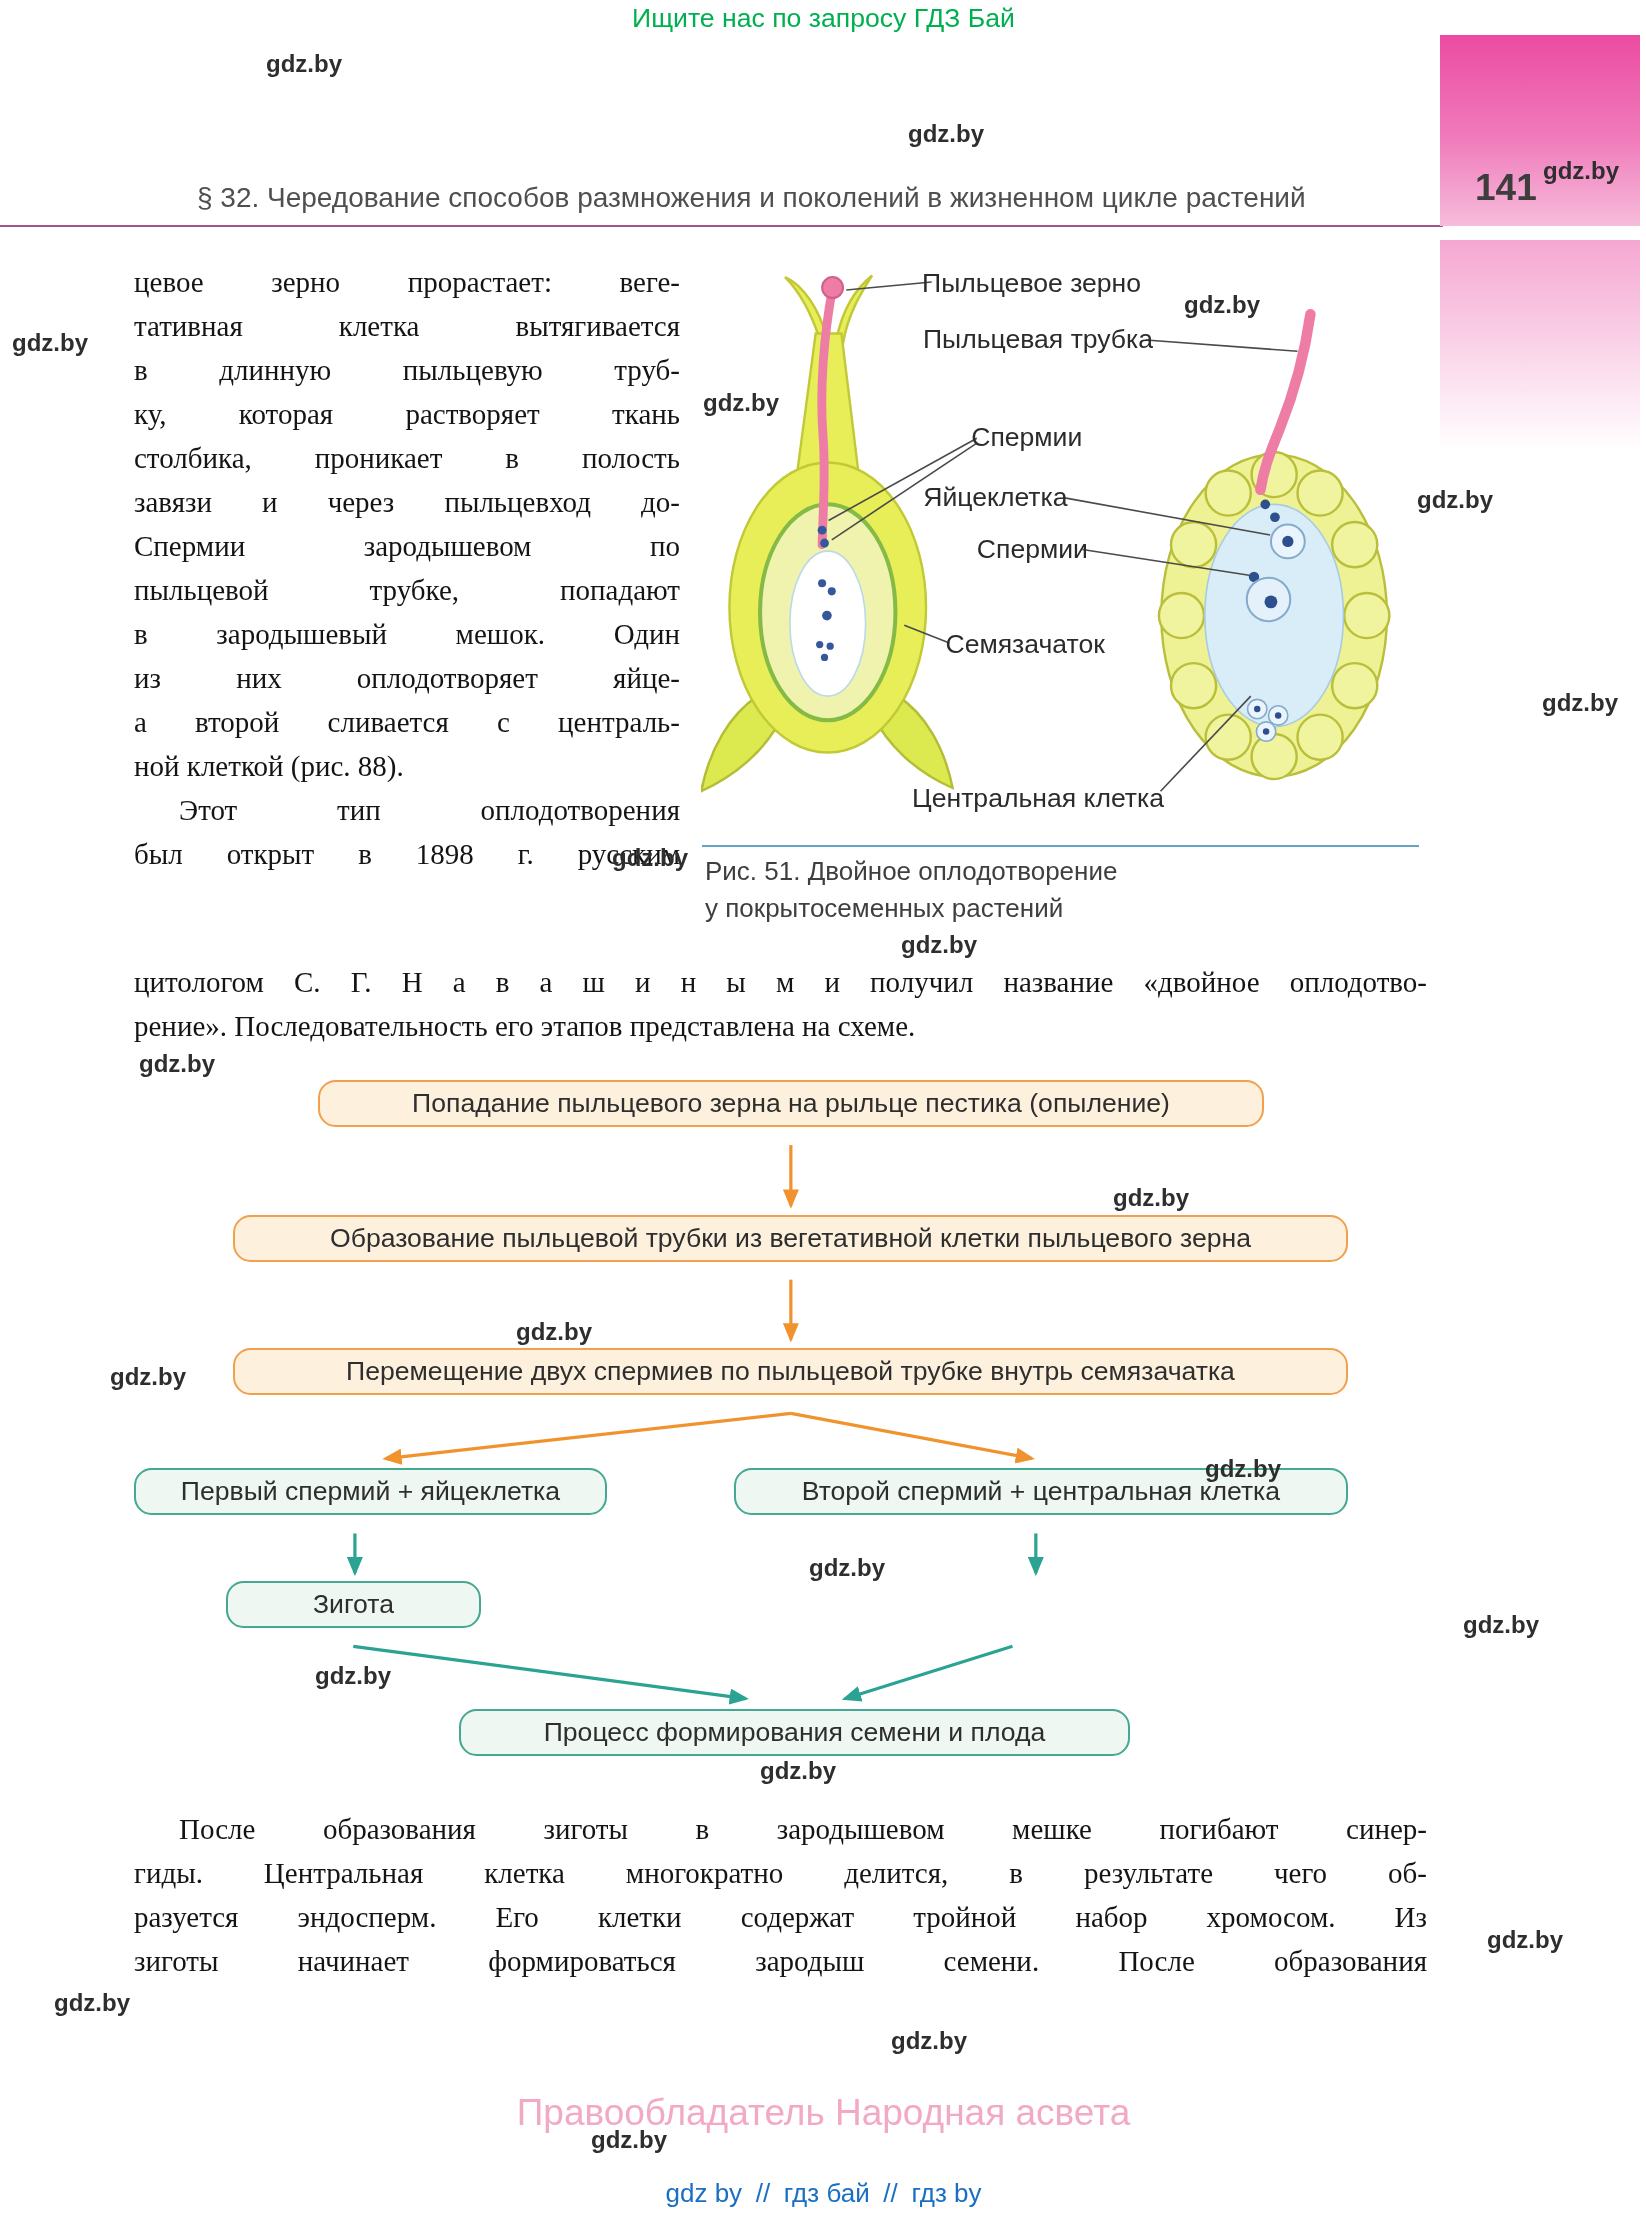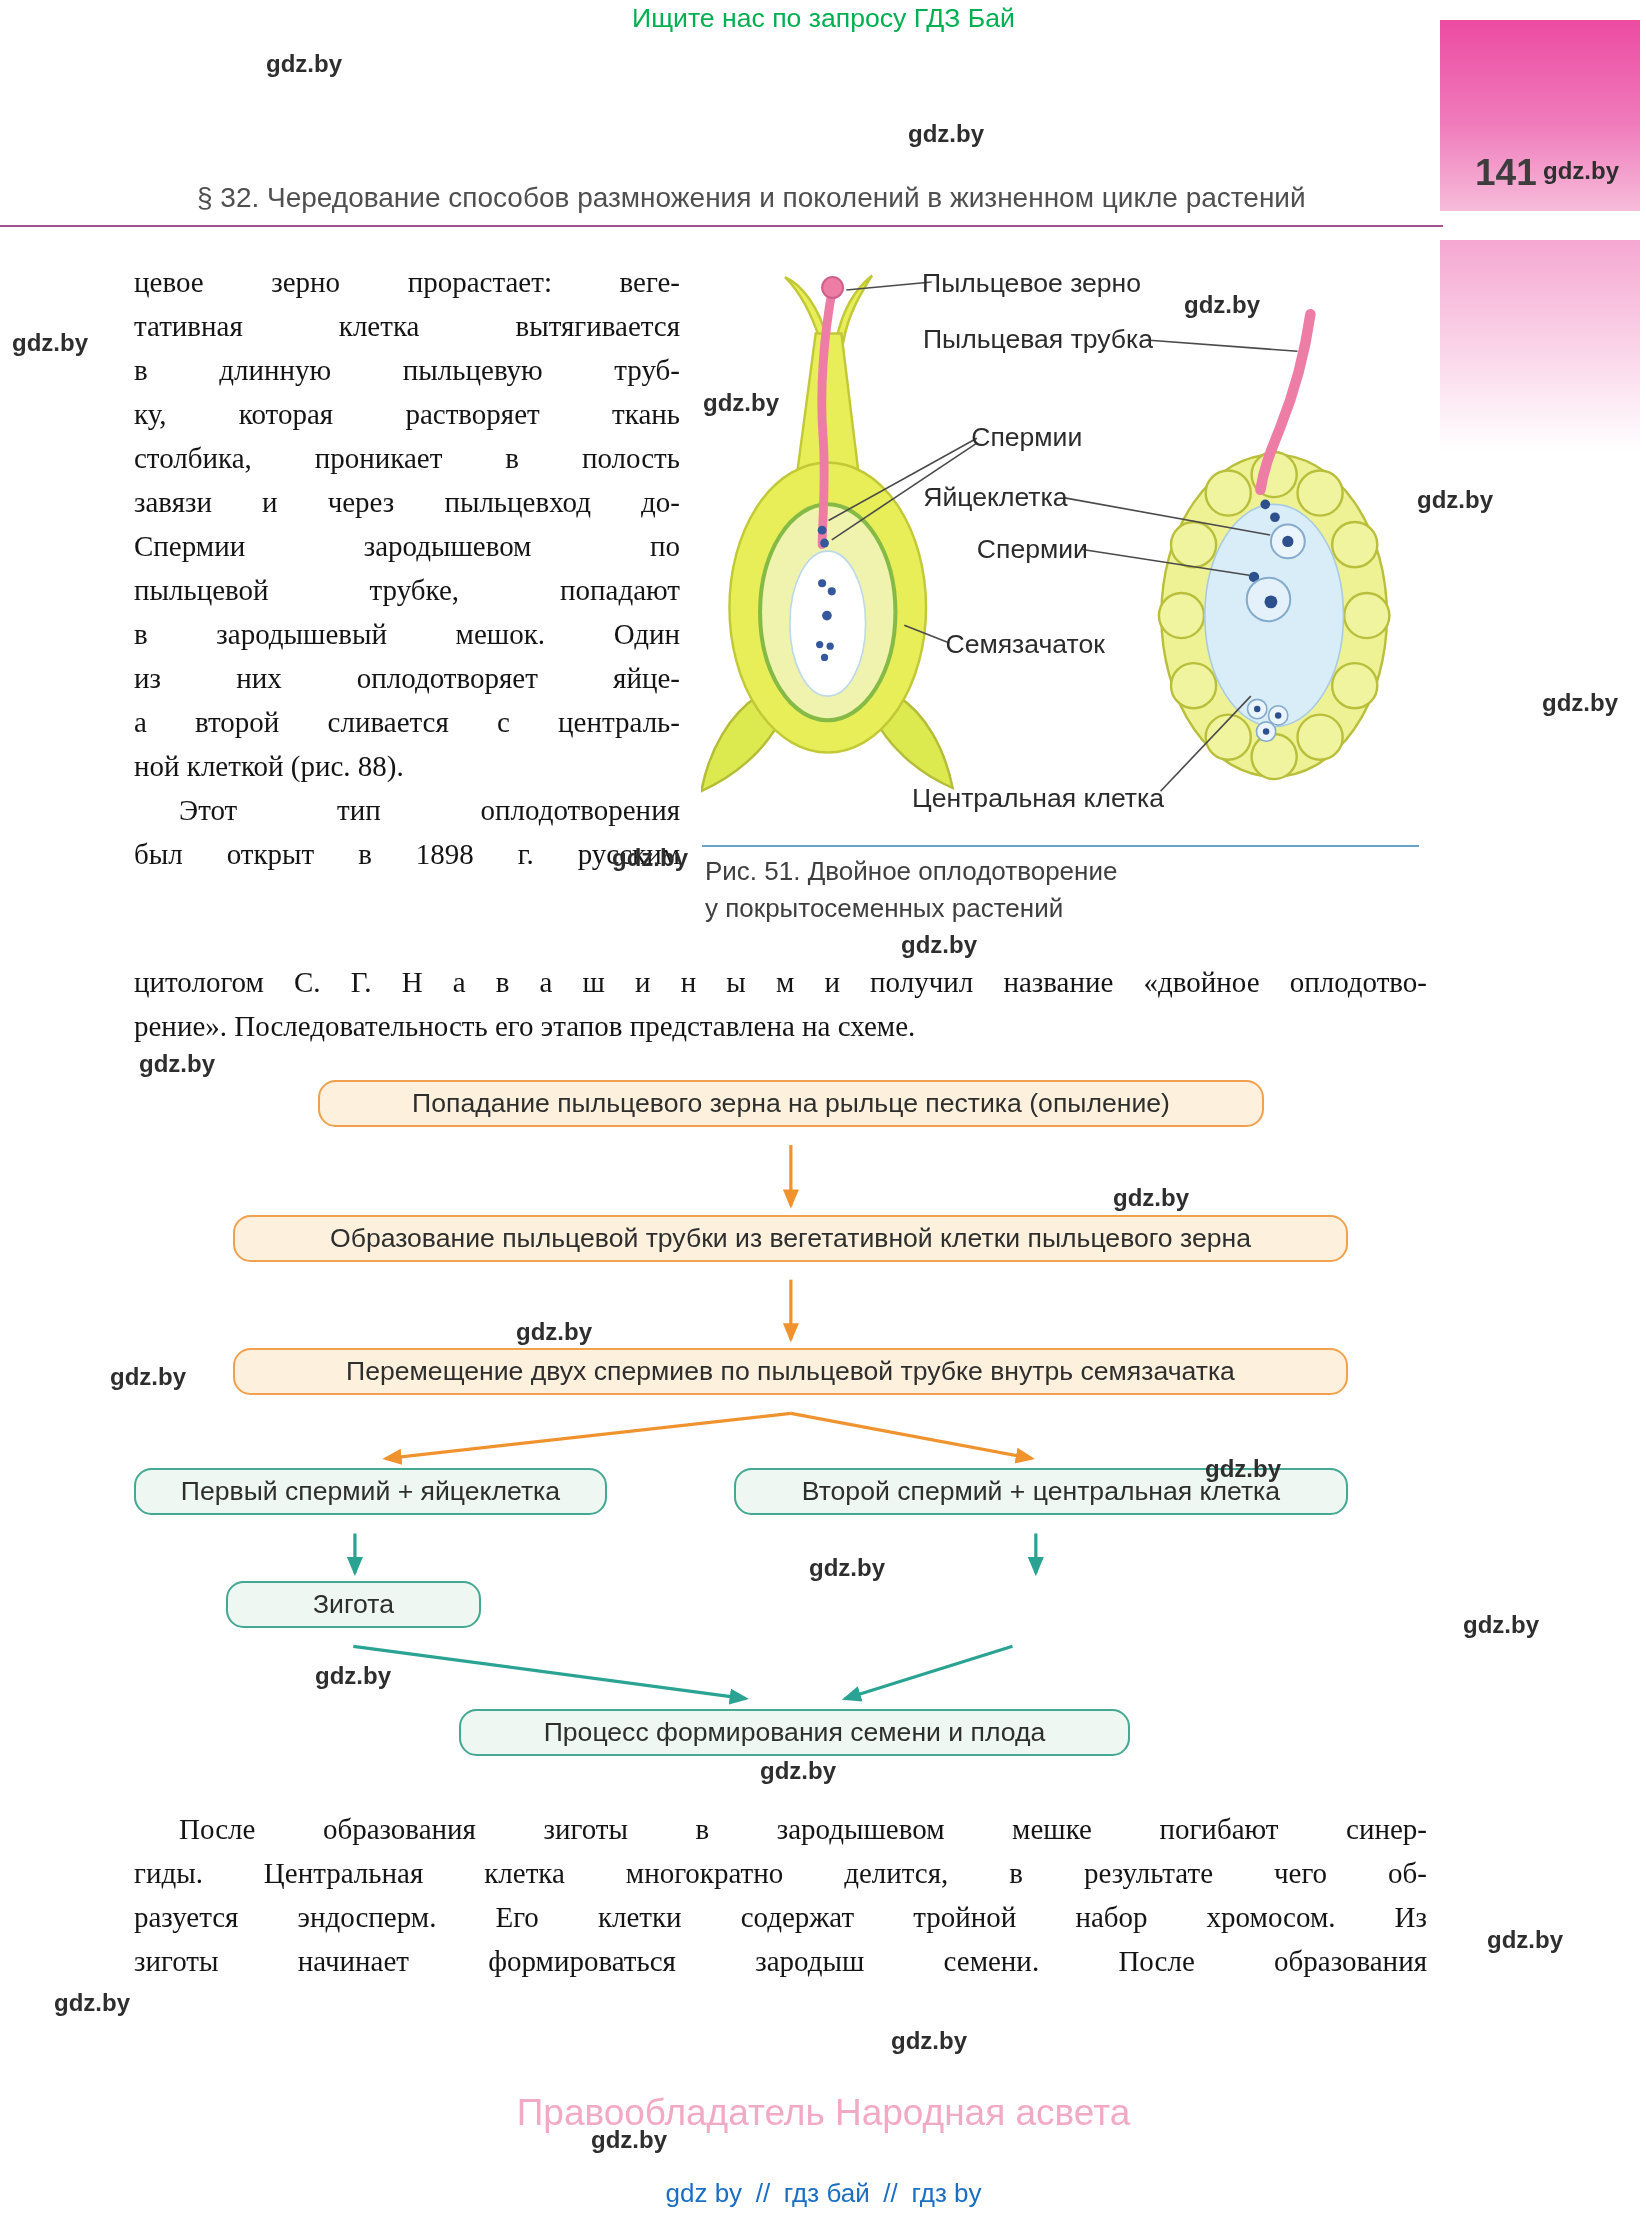--- a/index.html
+++ b/index.html
@@ -6,21 +6,21 @@
   * { margin:0; padding:0; box-sizing:border-box; }
   html,body { background:#ffffff; }
   .page {
     position:relative; width:1647px; height:2216px; background:#ffffff;
     font-family:"Liberation Sans","DejaVu Sans",sans-serif; color:#222; overflow:hidden;
   }
   .top-banner { position:absolute; top:3.2px; left:0; width:100%; text-align:center;
     font-size:26.6px; color:#00b050; }
   .wm { position:absolute; transform:translate(-50%,-50%); font-size:24px; color:#2e2e2e;
     white-space:nowrap; z-index:40;font-weight:bold; }
-  .pink-a { position:absolute; left:1440px; top:20px; width:200px; height:191px;
+  .pink-a { position:absolute; left:1440px; top:35px; width:200px; height:191px;
     background:linear-gradient(180deg,#ec4ba1 0%,#f07cbc 55%,#f6bcda 100%); z-index:5; }
   .page-num { position:absolute; left:35px; top:132px; font-size:37px; font-weight:bold; color:#3d3d3d; }
   .pink-b { position:absolute; left:1440px; top:240px; width:200px; height:211px;
     background:linear-gradient(180deg,#f5a7d1 0%,#ffffff 100%); z-index:4; }
   .hrule { position:absolute; left:0; top:225px; width:1443px; height:2.4px; background:#a1538e; }
   .chapter { position:absolute; left:197px; top:182px; width:1233px; font-size:28px; color:#4f4f4f; }
   .coltext { position:absolute; left:134px; top:260px; width:546px; }
   .fulltext { position:absolute; left:134px; top:960px; width:1293px; }
   .bottomtext { position:absolute; left:134px; top:1807px; width:1293px; }
   .coltext, .fulltext, .bottomtext {

